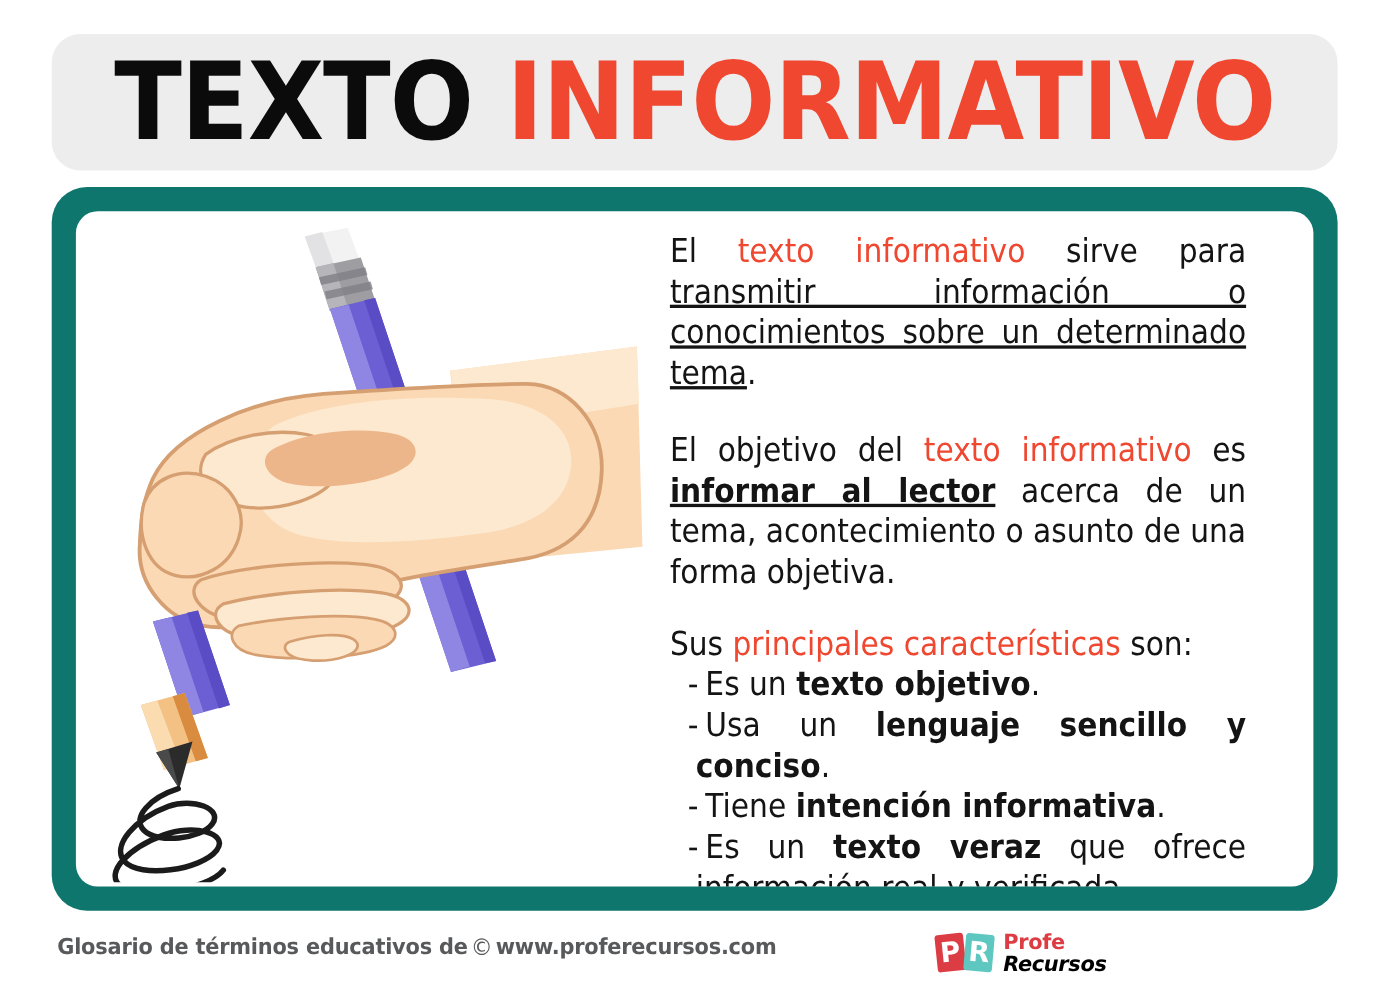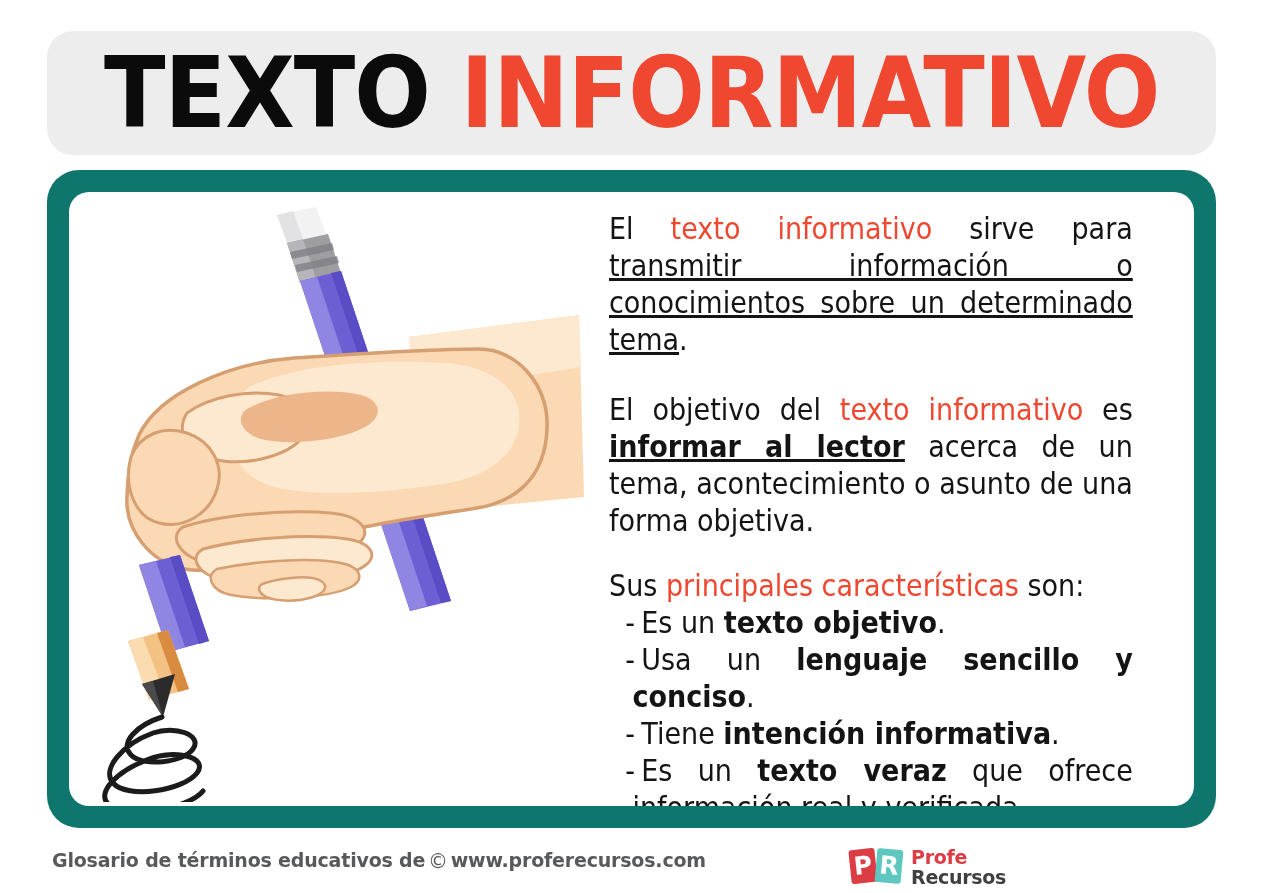--- a/index.html
+++ b/index.html
@@ -178,21 +178,21 @@
     transform: rotate(5deg);
   }
   .logo-words {
     font-family: "DejaVu Sans", sans-serif;
     font-weight: bold;
     font-size: 19px;
     line-height: 20px;
     letter-spacing: -0.3px;
   }
   .logo-words .w1 { color: #dc3c43; display: block; }
-  .logo-words .w2 { color: #404040; display: block; }
+  .logo-words .w2 { color: #000000; display: block; font-style: italic; }
 </style>
 </head>
 <body>
 
 <div class="header-panel">
   <div class="title">
     <span class="t-black">TEXTO</span><span>&nbsp;</span><span class="t-red">INFORMATIVO</span>
   </div>
 </div>
 

